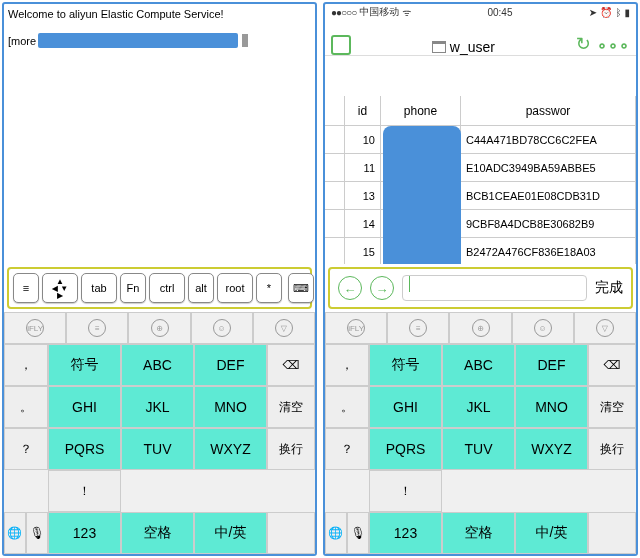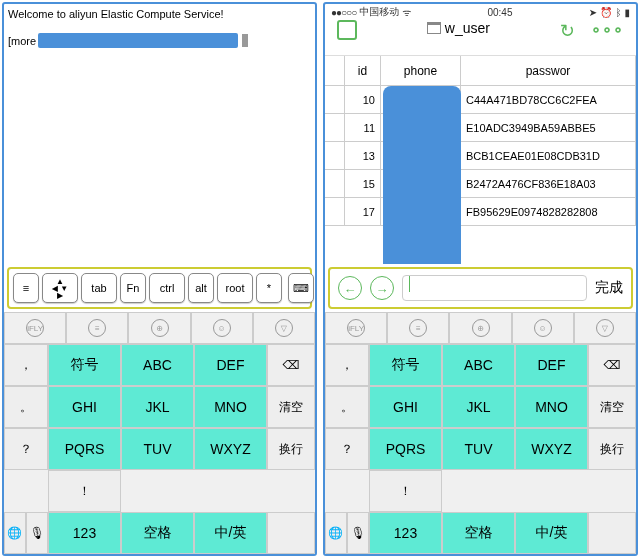--- a/index.html
+++ b/index.html
@@ -5,28 +5,28 @@
 * { margin: 0; padding: 0; box-sizing: border-box; font-family: -apple-system, sans-serif; }
 body { background: #fff; width: 640px; height: 558px; display: flex; gap: 6px; padding: 2px; }
 .phone { border: 2px solid #4a90d9; border-radius: 3px; flex: 1; display: flex; flex-direction: column; overflow: hidden; background: #fff; }
 .terminal { font-family: monospace; font-size: 11px; padding: 4px; flex: 1; position: relative; }
 .prompt-row { display: flex; align-items: center; }
 .censor { display: inline-block; width: 200px; height: 15px; background: #4a90d9; border-radius: 2px; margin-left: 2px; }
 .cursor { display: inline-block; width: 6px; height: 13px; background: #999; margin-left: 4px; }
 .status-bar { height: 16px; display: flex; align-items: center; justify-content: space-between; padding: 0 6px; font-size: 10px; color: #333; }
 .status-left, .status-right { display: flex; align-items: center; gap: 3px; }
 .dots { letter-spacing: -1px; }
-.toolbar { height: 36px; display: flex; align-items: flex-start; padding: 0 12px; gap: 16px; border-bottom: 1px solid #ddd; }
+.toolbar { height: 36px; display: flex; align-items: flex-end; padding: 0 6px; gap: 6px; border-bottom: 1px solid #ddd; }
 .hamburger { width: 20px; height: 20px; border: 2px solid #5cb85c; border-radius: 3px; position: relative; }
 .table-name { display: flex; align-items: center; gap: 4px; margin: 0 auto; font-size: 14px; }
 .table-icon { display: inline-block; width: 14px; height: 12px; border: 1px solid #888; background: linear-gradient(to bottom, #888 2px, transparent 2px); }
 .table-icon::before { content: ''; position: absolute; }
 .refresh { color: #5cb85c; font-size: 18px; }
 .more-dots { color: #5cb85c; letter-spacing: 1px; font-weight: bold; }
-.data-grid { flex: 1; overflow: hidden; position: relative; }
+.data-grid { flex: 1; overflow: hidden; position: relative; margin-top: 40px; }
 .data-header { display: flex; border-bottom: 1px solid #ccc; height: 30px; }
 .col { border-right: 1px solid #ccc; padding: 5px 6px; font-size: 12px; text-align: center; display: flex; align-items: center; justify-content: center; }
 .col-blank { width: 20px; }
 .col-id { width: 36px; }
 .col-phone { width: 80px; }
 .col-pass { flex: 1; }
 .data-row { display: flex; border-bottom: 1px solid #ccc; height: 28px; }
 .cell { border-right: 1px solid #ccc; padding: 4px 5px; font-size: 11px; white-space: nowrap; overflow: hidden; display: flex; align-items: center; }
 .cell-blank { width: 20px; }
 .cell-id { width: 36px; justify-content: flex-end; }
@@ -171,20 +171,26 @@
           <div class="cell cell-pass">E10ADC3949BA59ABBE5</div>
         </div>
         <div class="data-row">
           <div class="cell cell-blank"></div>
           <div class="cell cell-id">13</div>
           <div class="cell cell-phone"></div>
           <div class="cell cell-pass">BCB1CEAE01E08CDB31D</div>
         </div>
         <div class="data-row">
           <div class="cell cell-blank"></div>
+          <div class="cell cell-id">14</div>
+          <div class="cell cell-phone"></div>
+          <div class="cell cell-pass">9CBF8A4DCB8E30682B9</div>
+        </div>
+        <div class="data-row">
+          <div class="cell cell-blank"></div>
           <div class="cell cell-id">15</div>
           <div class="cell cell-phone"></div>
           <div class="cell cell-pass">B2472A476CF836E18A03</div>
         </div>
         <div class="data-row">
           <div class="cell cell-blank"></div>
           <div class="cell cell-id">17</div>
           <div class="cell cell-phone"></div>
           <div class="cell cell-pass">FB95629E0974828282808</div>
         </div>

